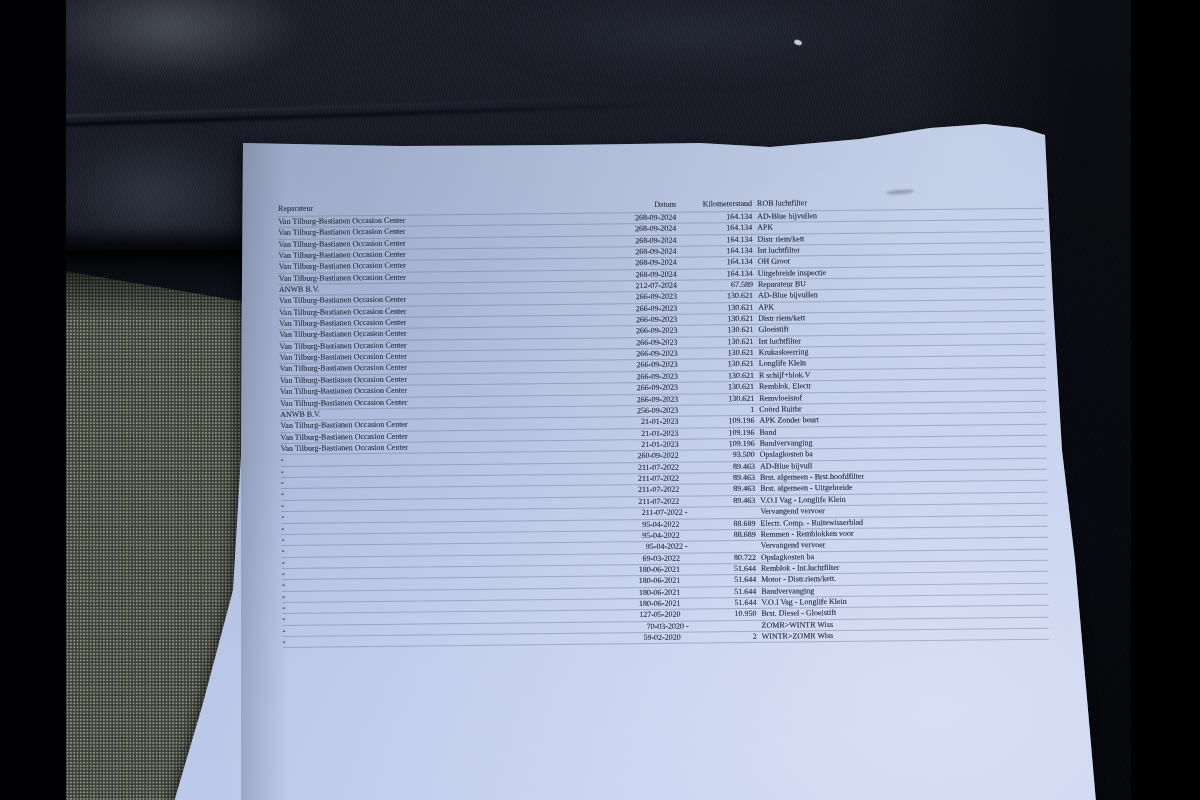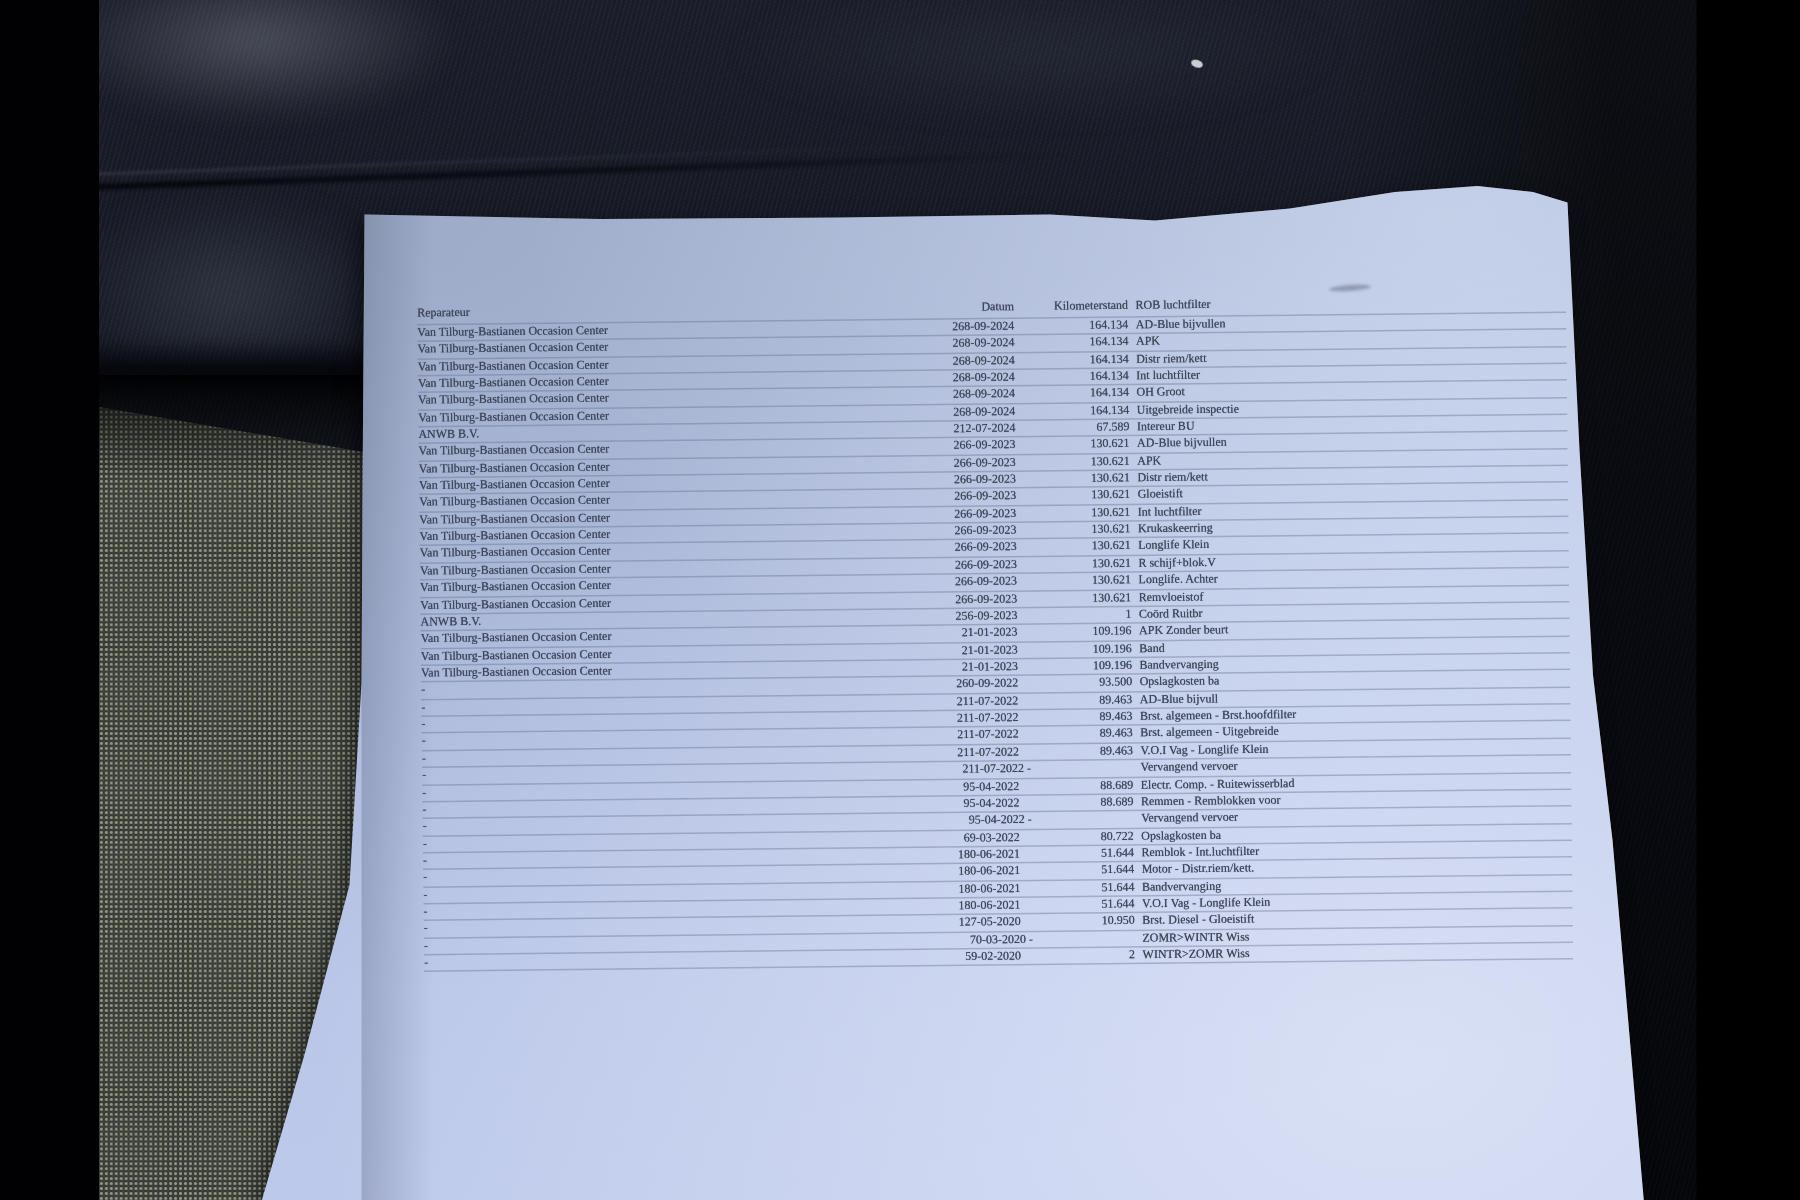--- a/index.html
+++ b/index.html
@@ -137,21 +137,21 @@
           <div class="t-row" style="top: 69.6px;">
             <span class="t-cell c-rep">Van Tilburg-Bastianen Occasion Center</span>
             <span class="t-cell c-datum">268-09-2024</span>
             <span class="t-cell c-km">164.134</span>
             <span class="t-cell c-rob">Uitgebreide inspectie</span>
           </div>
           <div class="t-row" style="top: 80.96px;">
             <span class="t-cell c-rep">ANWB B.V.</span>
             <span class="t-cell c-datum">212-07-2024</span>
             <span class="t-cell c-km">67.589</span>
-            <span class="t-cell c-rob">Intereur BU</span>
+            <span class="t-cell c-rob">Reparateur BU</span>
           </div>
           <div class="t-row" style="top: 92.32px;">
             <span class="t-cell c-rep">Van Tilburg-Bastianen Occasion Center</span>
             <span class="t-cell c-datum">266-09-2023</span>
             <span class="t-cell c-km">130.621</span>
             <span class="t-cell c-rob">AD-Blue bijvullen</span>
           </div>
           <div class="t-row" style="top: 103.68px;">
             <span class="t-cell c-rep">Van Tilburg-Bastianen Occasion Center</span>
             <span class="t-cell c-datum">266-09-2023</span>
@@ -191,21 +191,21 @@
           <div class="t-row" style="top: 171.84px;">
             <span class="t-cell c-rep">Van Tilburg-Bastianen Occasion Center</span>
             <span class="t-cell c-datum">266-09-2023</span>
             <span class="t-cell c-km">130.621</span>
             <span class="t-cell c-rob">R schijf+blok.V</span>
           </div>
           <div class="t-row" style="top: 183.2px;">
             <span class="t-cell c-rep">Van Tilburg-Bastianen Occasion Center</span>
             <span class="t-cell c-datum">266-09-2023</span>
             <span class="t-cell c-km">130.621</span>
-            <span class="t-cell c-rob">Longlife. Achter</span>
+            <span class="t-cell c-rob">Remblok. Electr</span>
           </div>
           <div class="t-row" style="top: 194.56px;">
             <span class="t-cell c-rep">Van Tilburg-Bastianen Occasion Center</span>
             <span class="t-cell c-datum">266-09-2023</span>
             <span class="t-cell c-km">130.621</span>
             <span class="t-cell c-rob">Remvloeistof</span>
           </div>
           <div class="t-row" style="top: 205.92px;">
             <span class="t-cell c-rep">ANWB B.V.</span>
             <span class="t-cell c-datum">256-09-2023</span>

